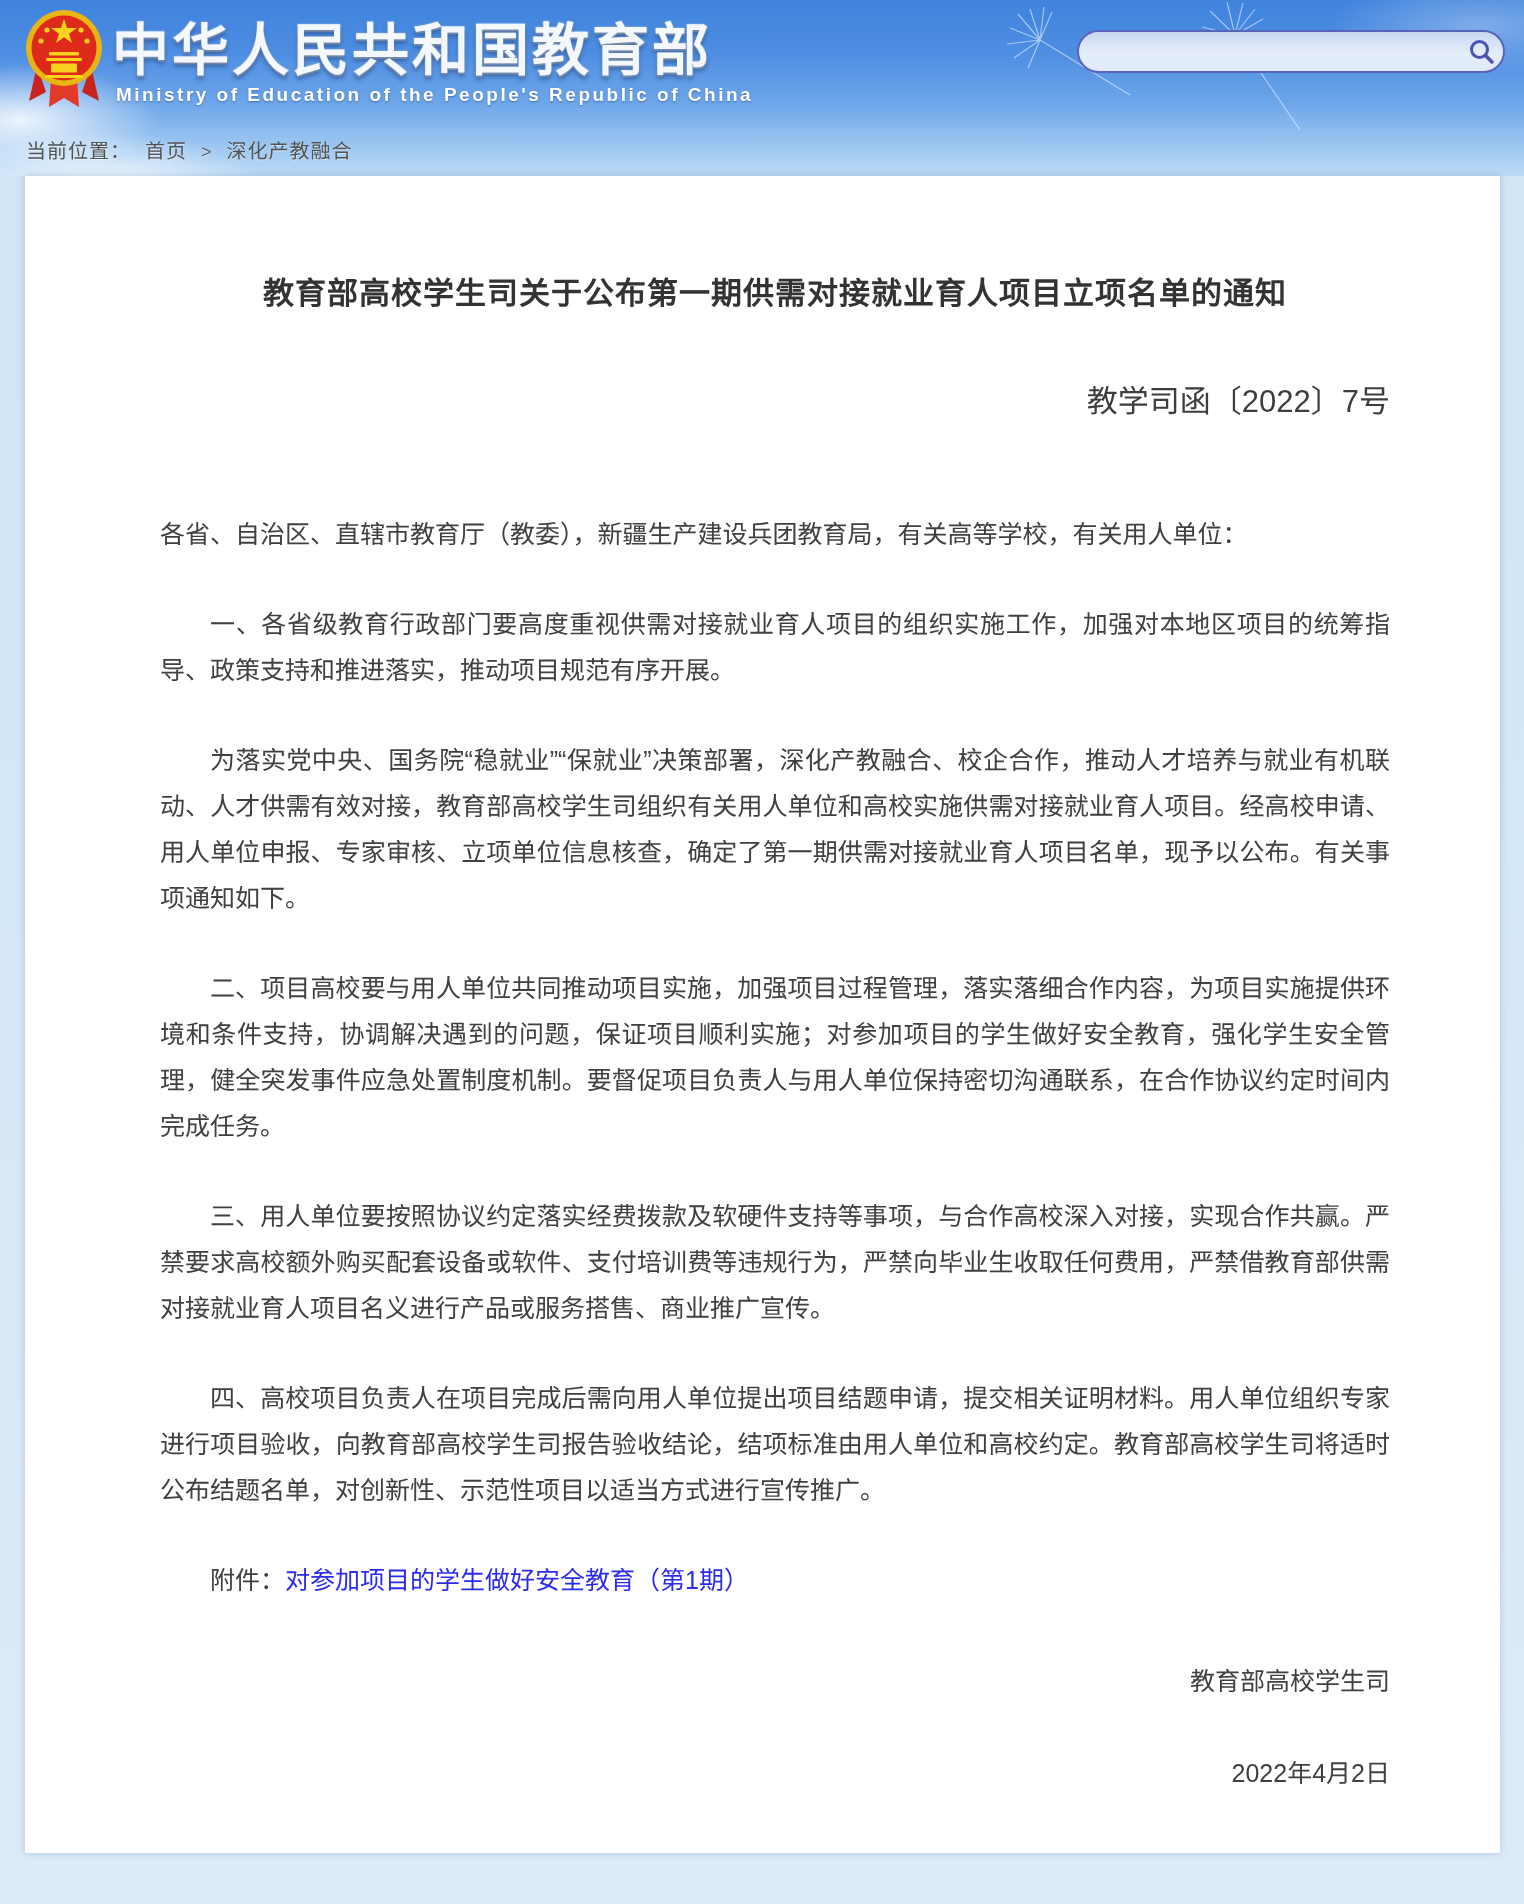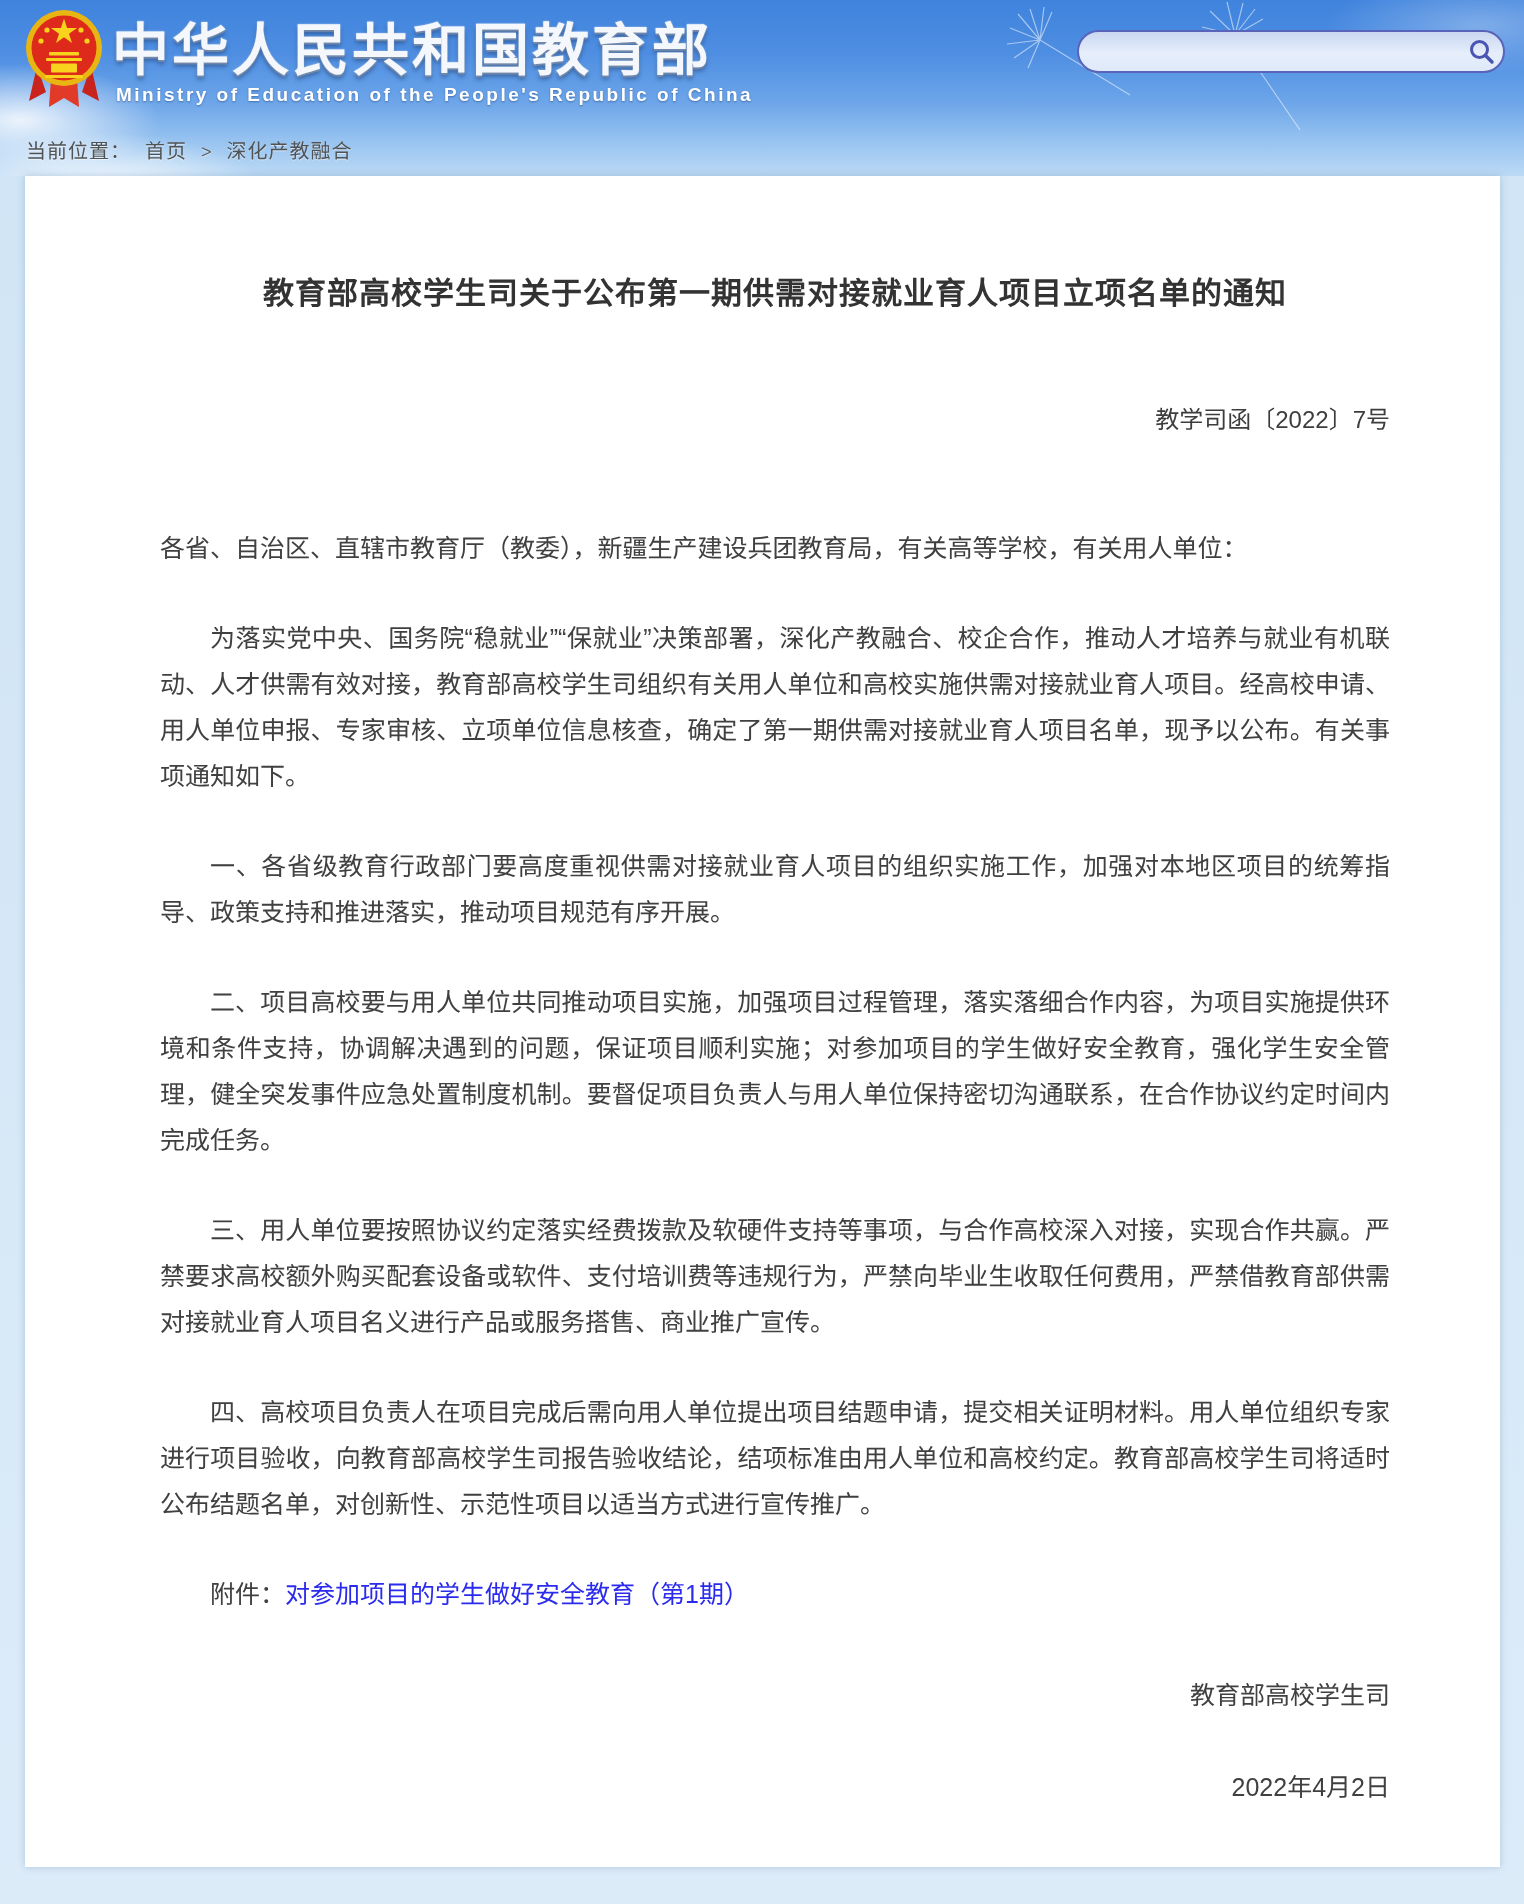--- a/index.html
+++ b/index.html
@@ -82,23 +82,23 @@
     padding: 98px 110px 60px 135px;
     color: #404040;
   }
   .doc-title {
     text-align: center;
     font-size: 31px; font-weight: bold; color: #333333;
     letter-spacing: 1px;
     line-height: 40px;
   }
   .doc-number {
-    margin-top: 86px;
+    margin-top: 62px;
     text-align: right;
-    font-size: 24px; color: #3d3d3d;
+    font-size: 31px; color: #3d3d3d;
   }
   .doc-body p {
     font-size: 25px;
     line-height: 46px;
     color: #404040;
     text-align: justify;
     margin-top: 44px;
   }
   .doc-body p.salutation { margin-top: 90px; text-indent: 0; }
   .doc-body p.indent { text-indent: 2em; }
@@ -174,22 +174,22 @@
   </div>
 
   <div class="content-box">
 
     <h1 class="doc-title">教育部高校学生司关于公布第一期供需对接就业育人项目立项名单的通知</h1>
 
     <div class="doc-number">教学司函〔2022〕7号</div>
 
     <div class="doc-body">
       <p class="salutation">各省、自治区、直辖市教育厅（教委），新疆生产建设兵团教育局，有关高等学校，有关用人单位：</p>
+      <p class="indent">一、各省级教育行政部门要高度重视供需对接就业育人项目的组织实施工作，加强对本地区项目的统筹指导、政策支持和推进落实，推动项目规范有序开展。</p>
       <p class="indent">为落实党中央、国务院“稳就业”“保就业”决策部署，深化产教融合、校企合作，推动人才培养与就业有机联动、人才供需有效对接，教育部高校学生司组织有关用人单位和高校实施供需对接就业育人项目。经高校申请、用人单位申报、专家审核、立项单位信息核查，确定了第一期供需对接就业育人项目名单，现予以公布。有关事项通知如下。</p>
-      <p class="indent">一、各省级教育行政部门要高度重视供需对接就业育人项目的组织实施工作，加强对本地区项目的统筹指导、政策支持和推进落实，推动项目规范有序开展。</p>
       <p class="indent">二、项目高校要与用人单位共同推动项目实施，加强项目过程管理，落实落细合作内容，为项目实施提供环境和条件支持，协调解决遇到的问题，保证项目顺利实施；对参加项目的学生做好安全教育，强化学生安全管理，健全突发事件应急处置制度机制。要督促项目负责人与用人单位保持密切沟通联系，在合作协议约定时间内完成任务。</p>
       <p class="indent">三、用人单位要按照协议约定落实经费拨款及软硬件支持等事项，与合作高校深入对接，实现合作共赢。严禁要求高校额外购买配套设备或软件、支付培训费等违规行为，严禁向毕业生收取任何费用，严禁借教育部供需对接就业育人项目名义进行产品或服务搭售、商业推广宣传。</p>
       <p class="indent">四、高校项目负责人在项目完成后需向用人单位提出项目结题申请，提交相关证明材料。用人单位组织专家进行项目验收，向教育部高校学生司报告验收结论，结项标准由用人单位和高校约定。教育部高校学生司将适时公布结题名单，对创新性、示范性项目以适当方式进行宣传推广。</p>
 
       <p class="attachment-line">
         <span>附件：</span><a href="#">对参加项目的学生做好安全教育（第1期）</a>
       </p>
 
       <div class="doc-signature">教育部高校学生司</div>
       <div class="doc-date">2022年4月2日</div>

